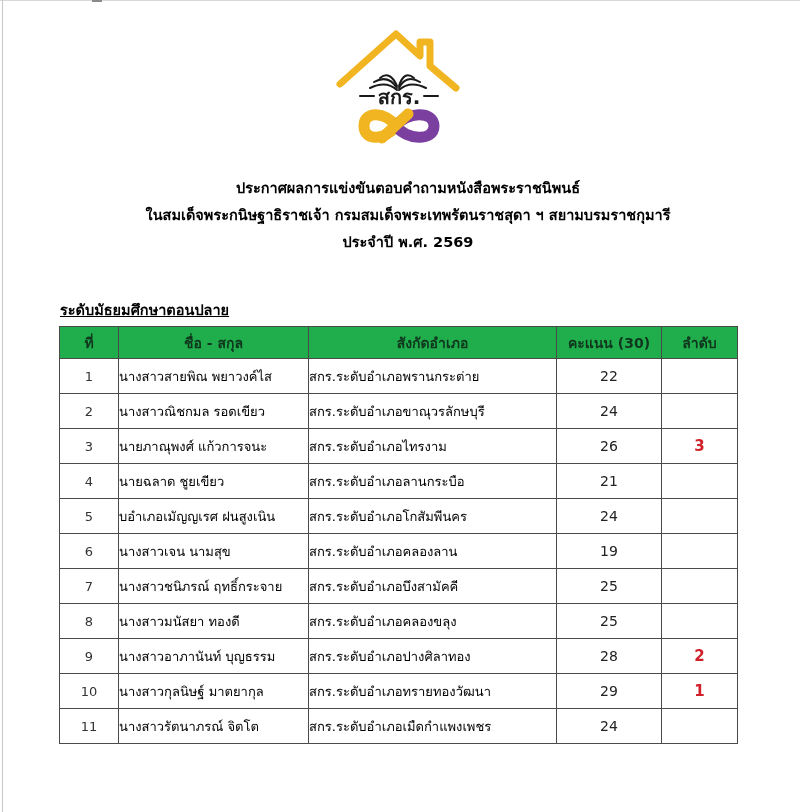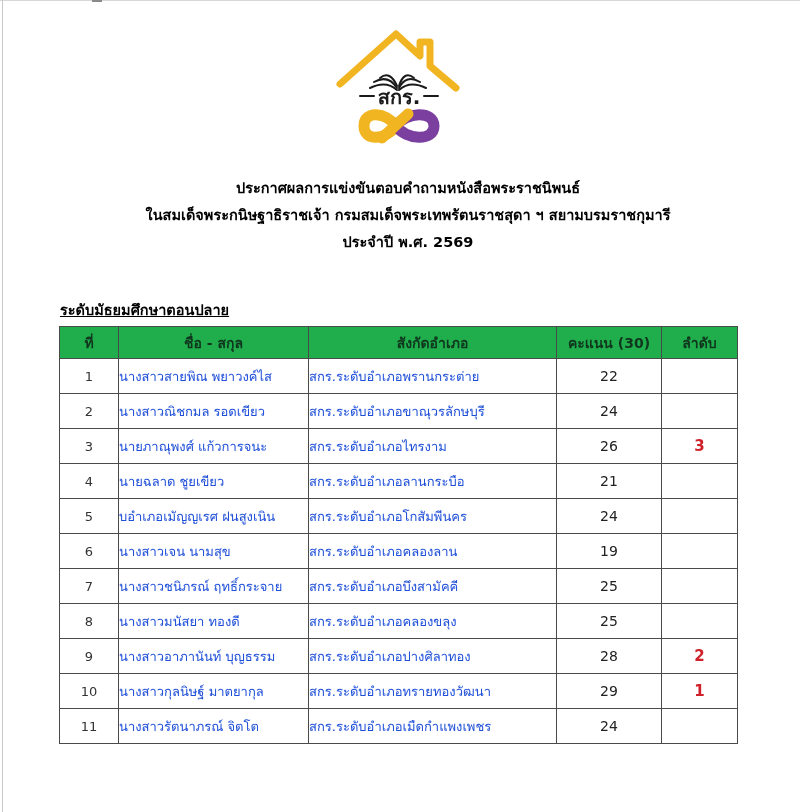--- a/index.html
+++ b/index.html
@@ -81,21 +81,21 @@
     font-size: 14px;
     height: 31px;
     text-align: center;
   }
   col.c-no { width: 59px; }
   col.c-name { width: 190px; }
   col.c-org { width: 248px; }
   col.c-score { width: 105px; }
   col.c-rank { width: 76px; }
   td.no, td.score, td.rank { text-align: center; }
-  td.name, td.org { padding-left: 8px; white-space: nowrap; color: #1d4ed8; }
+  td.name, td.org { padding-left: 8px; white-space: nowrap; color: #000000; }
   td.no { color: #333; }
   td.score { color: #222; font-size: 14px; }
   td.rank { color: #d0202a; font-weight: bold; font-size: 15px; }
 </style>
 </head>
 <body>
 
 <div class="page-edge-top"></div>
 <div class="page-edge-left"></div>
 <div class="top-mark"></div>

